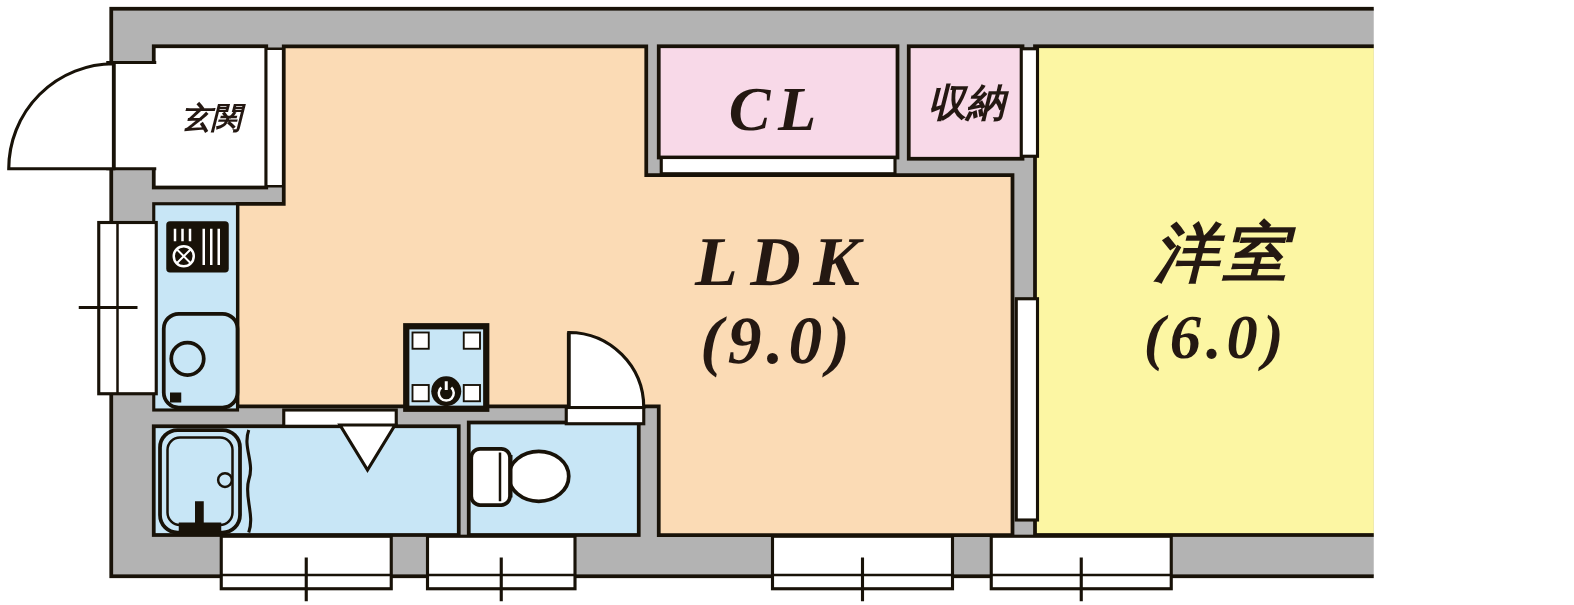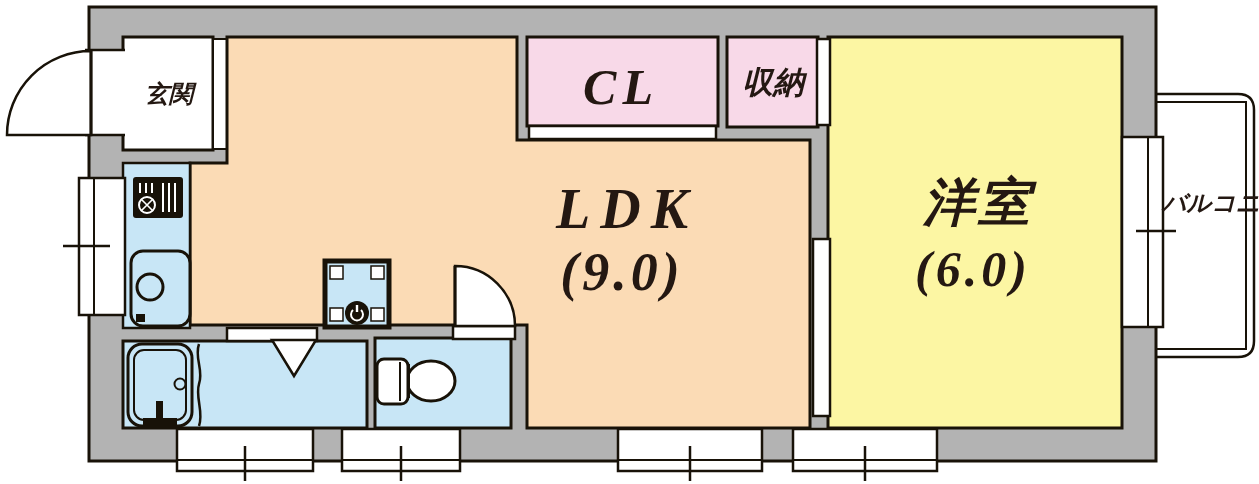--- a/index.html
+++ b/index.html
@@ -1,18 +1,18 @@
 <!DOCTYPE html>
 <html><head>
 <meta charset="utf-8">
 <style>
   html,body{margin:0;padding:0;background:#ffffff;}
   .stage{
     position:relative;
-    width:1259px;height:484px;
+    width:1099px;height:484px;
     background:#ffffff;
     overflow:hidden;
     font-family:"Liberation Serif","DejaVu Serif",serif;
   }
   svg{display:block;}
   text{
     font-family:"Liberation Serif","DejaVu Serif",serif;
     font-style:italic;
     font-weight:bold;
     fill:#241812;

